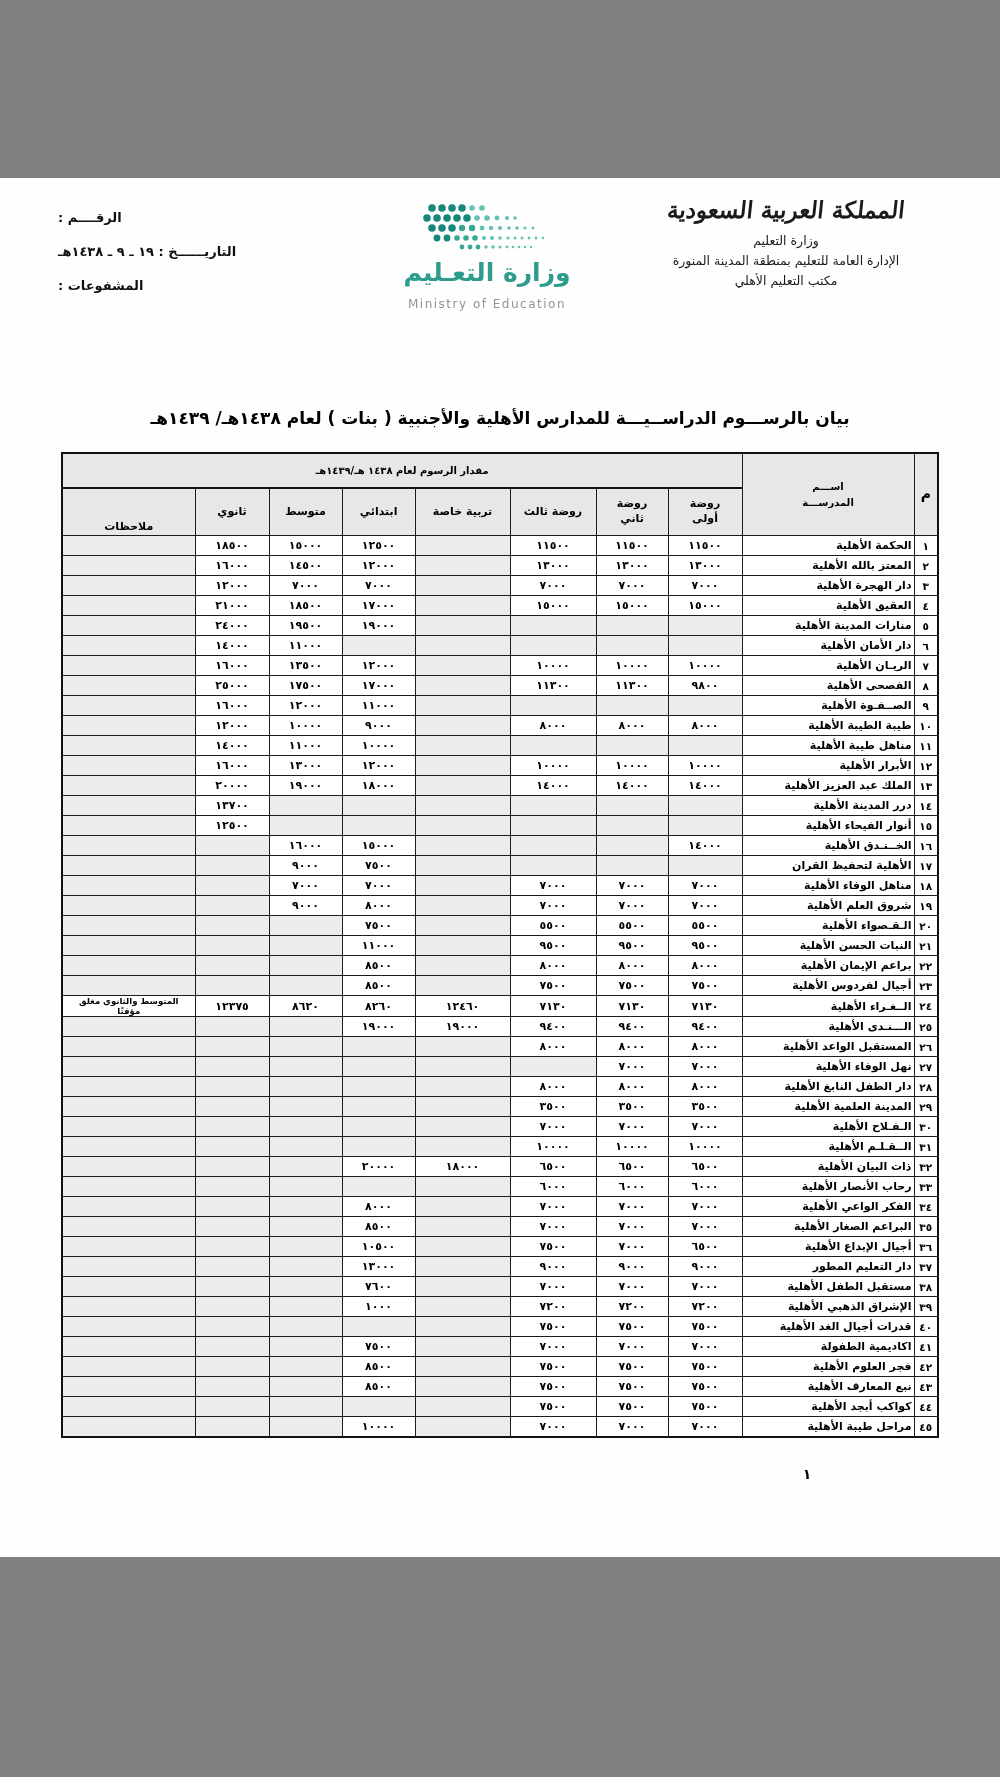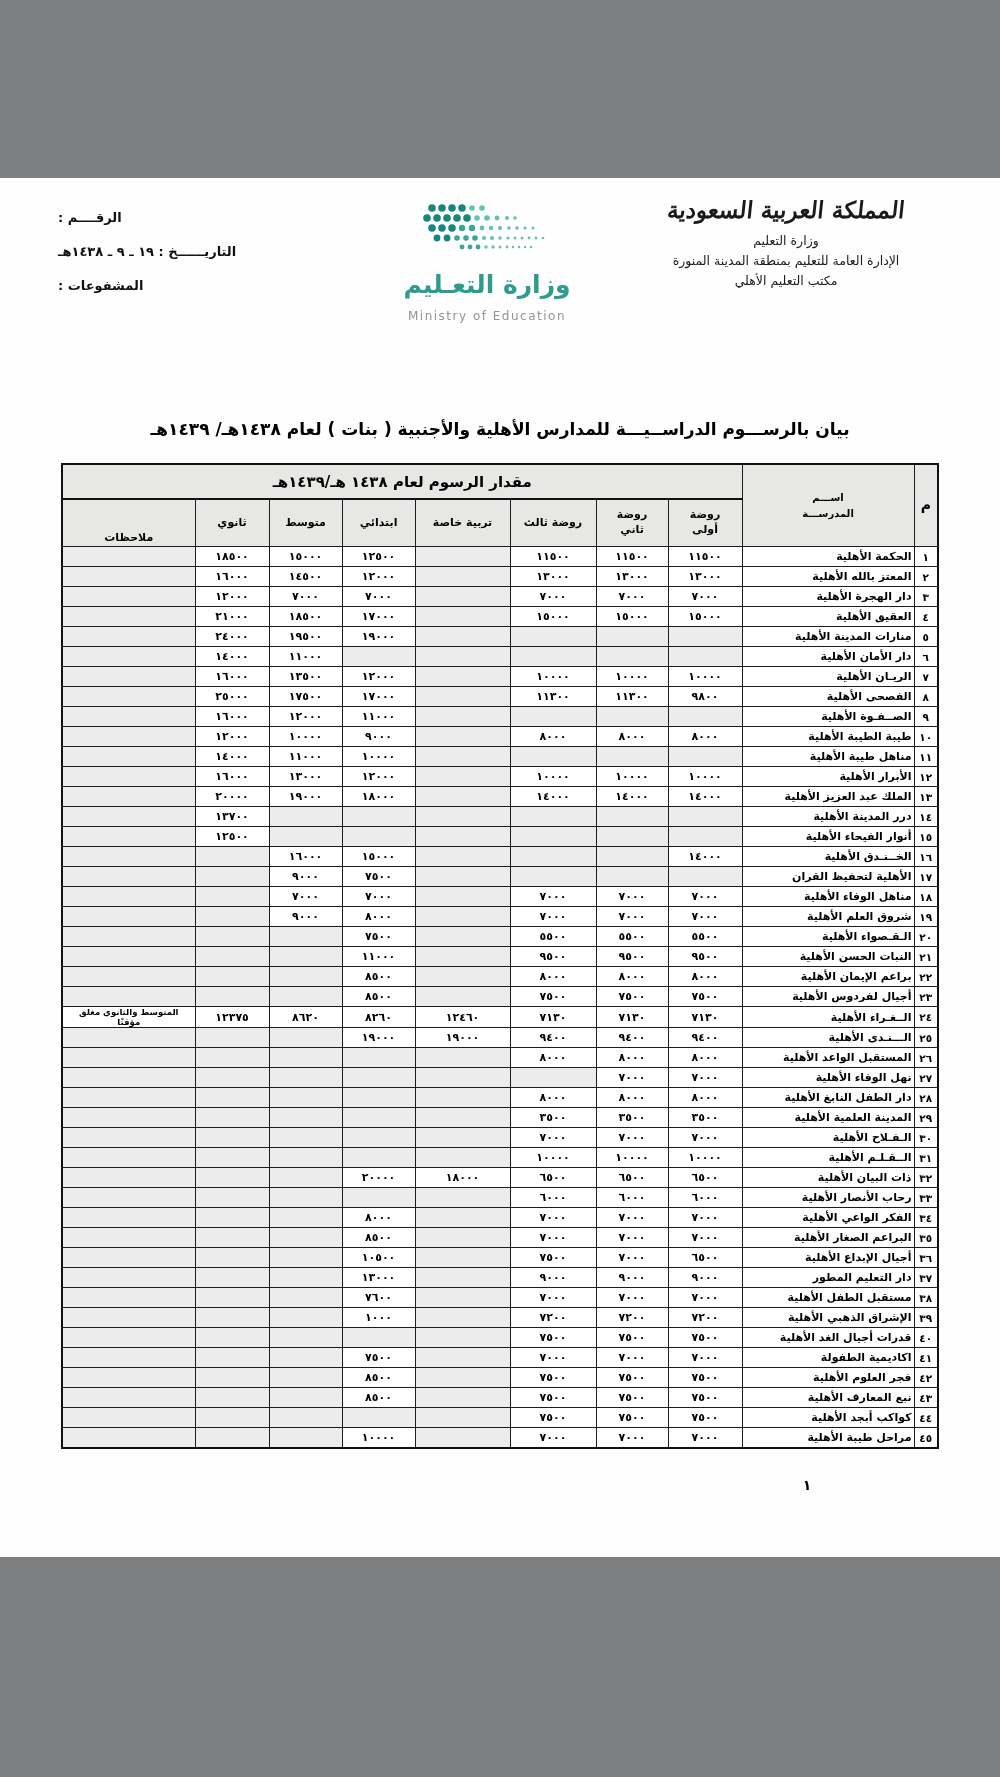--- a/index.html
+++ b/index.html
@@ -26,21 +26,21 @@
   .org-block{width:312px;text-align:center;color:#1a1a1a;}
   .kingdom{
     font-family:"DejaVu Serif", serif;
     font-weight:bold;font-size:23px;
     transform:skewX(-6deg);
     margin-bottom:8px;white-space:nowrap;
   }
   .org-lines{font-size:12.5px;font-weight:normal;line-height:1.6;}
   .logo-block{flex:1;display:flex;flex-direction:column;align-items:center;padding-top:4px;}
   .logo-dots{display:block;}
-  .wordmark-ar{font-size:25px;font-weight:bold;color:#2e9c8d;margin-top:14px;letter-spacing:1px;}
+  .wordmark-ar{font-size:25px;font-weight:bold;color:#2e9c8d;margin-top:2px;letter-spacing:1px;}
   .wordmark-en{font-size:12px;color:#8d969b;margin-top:10px;letter-spacing:1.5px;}
   .fields-block{width:286px;direction:rtl;text-align:left;font-size:13px;font-weight:bold;color:#111;padding-top:14px;}
   .field-line{margin-bottom:19px;white-space:nowrap;}
   
   .doc-title{
     margin-top:96px;
     text-align:center;
     font-size:17px;font-weight:bold;color:#000;
   }
   
@@ -50,21 +50,21 @@
     table-layout:fixed;
   }
   table.fees th, table.fees td{
     border:1px solid #1c1c1c;
     padding:0 2px;
     font-weight:bold;color:#000;
     overflow:hidden;
   }
   table.fees{border:2px solid #111;}
   thead th{background:#e7e7e5;}
-  .th-fees{font-size:15px;height:33px;border-bottom:2px solid #111 !important;margin-left:12px;}
+  .th-fees{font-size:10px;height:33px;border-bottom:2px solid #111 !important;margin-left:12px;}
   .th-sub{font-size:11px;height:46px;text-align:center;white-space:pre-line;line-height:1.35;}
   .th-name{font-size:10px;white-space:pre-line;line-height:1.6;}
   .th-no{font-size:14px;}
   .th-notes{vertical-align:bottom;padding-bottom:5px;}
   tbody td{height:19px;font-size:11px;text-align:center;background:#ffffff;}
   tbody td.empty{background:#ececec;}
   td.col-name{text-align:right;padding-right:6px;font-size:11px;white-space:nowrap;}
   td.col-no{font-size:10.5px;}
   td.col-notes{font-size:8.5px;line-height:1.2;white-space:pre-line;padding:2px 3px;}
   

